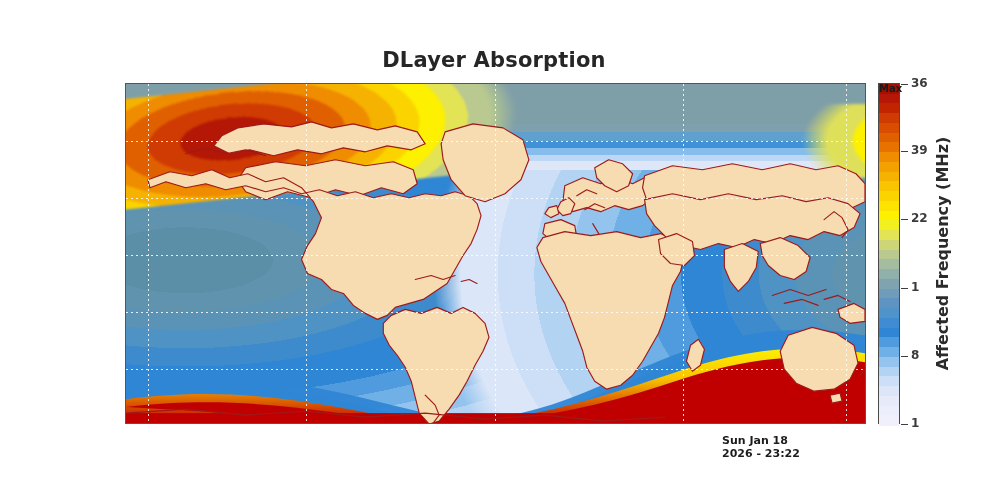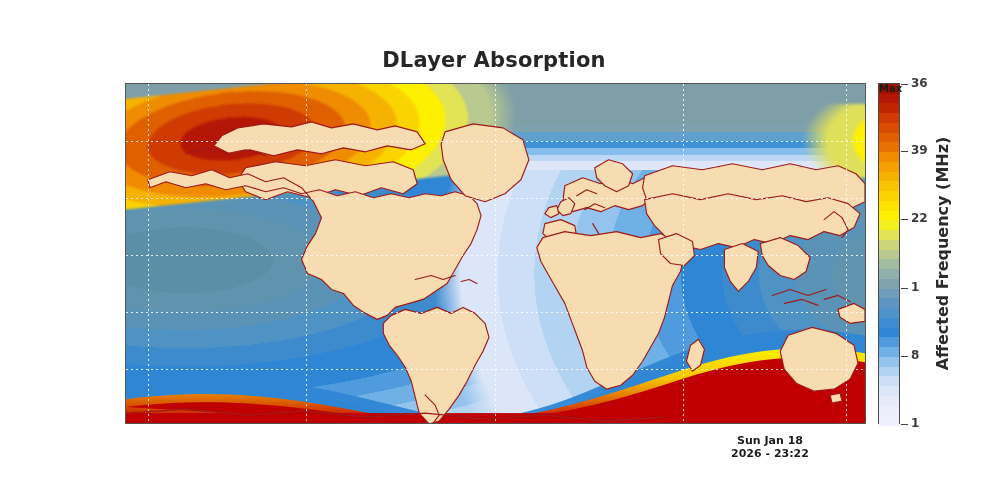--- a/index.html
+++ b/index.html
@@ -137,21 +137,21 @@
   .cbar-title{
     position:absolute;left:932px;top:83px;height:341px;width:22px;
     display:flex;align-items:center;justify-content:center;
   }
   .cbar-title span{
     transform:rotate(-90deg);white-space:nowrap;font-size:16px;color:#2b2b2b;
   }
 
   
   .alerts{position:absolute;left:125px;top:429px;font-size:11px;color:#1c1c1c;line-height:15px;}
-  .stamp{position:absolute;left:722px;top:434px;font-size:11px;color:#1c1c1c;text-align:center;}
+  .stamp{position:absolute;left:722px;top:434px;font-size:11px;color:#1c1c1c;}
   .credit{position:absolute;left:12px;top:478px;font-size:11.5px;color:#111;font-style:italic;}
 </style>
 </head>
 <body>
 
 <div id="root">
 
   <div class="title">
     <span>DLayer Absorption</span>
   </div>

